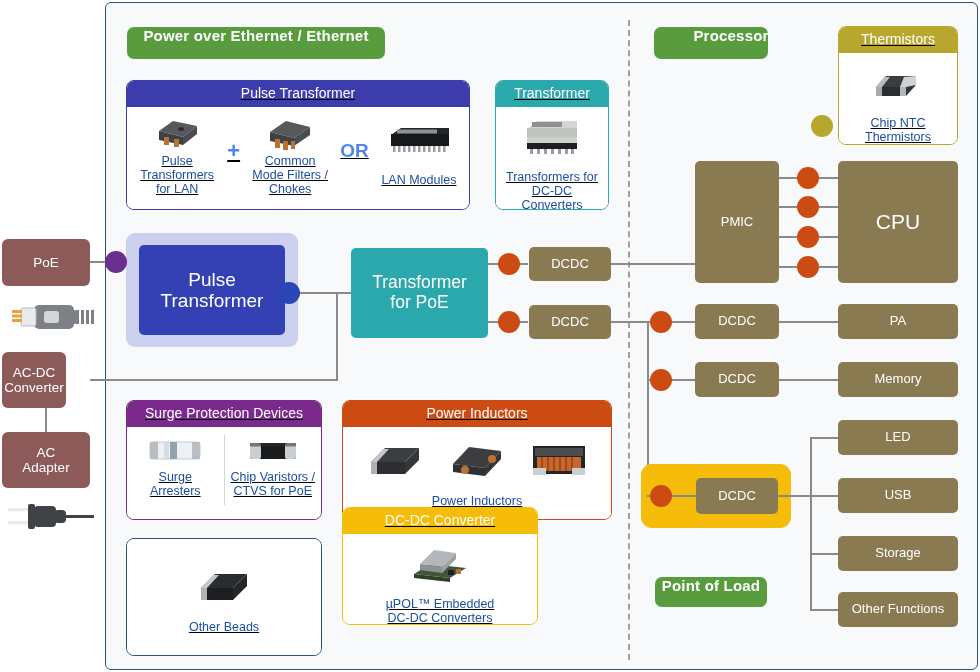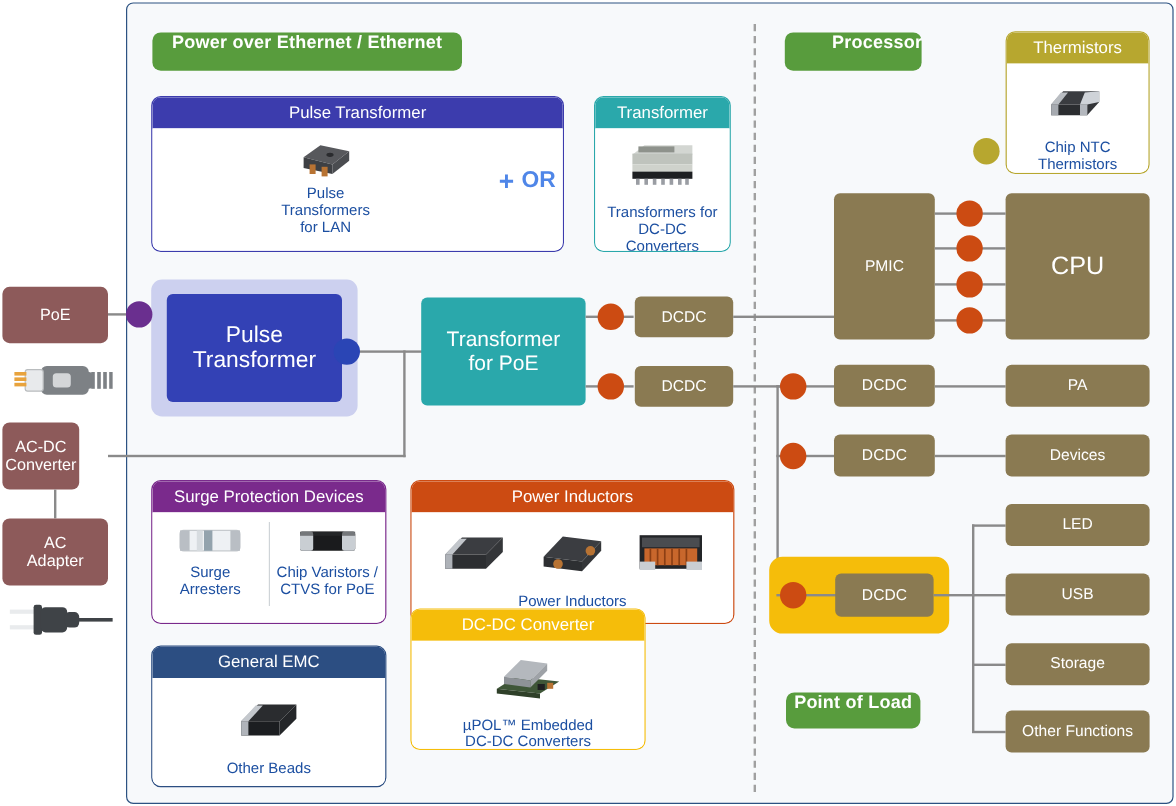--- a/index.html
+++ b/index.html
@@ -11,21 +11,21 @@
   #main-panel{left:105px;top:2px;width:873px;height:668px;
       background:#f7f9fb;border:1.5px solid #2c5282;border-radius:6px;}
 
   
   .pill{background:#589c3d;color:#fff;border-radius:7px;
         display:flex;align-items:flex-start;justify-content:center;
         font-weight:bold;font-size:15px;letter-spacing:.2px;}
 
   
   .card{background:#ffffff;border-radius:8px;overflow:hidden;
-        display:flex;flex-direction:column;}
+        display:flex;flex-direction:column;text-decoration:underline;}
   .card-head{color:#fff;font-size:14px;text-align:center;
         padding:5px 4px 6px;line-height:1.1;}
   .card-body{flex:1;background:#fff;display:flex;align-items:center;
         justify-content:center;gap:6px;padding:4px 6px 6px;}
   .item{display:flex;flex-direction:column;align-items:center;
         justify-content:flex-start;flex:1;}
   .item-cap{color:#1c4fa1;font-size:12.5px;text-align:center;
         line-height:1.12;margin-top:3px;}
   .op{color:#4f86e8;font-weight:bold;font-size:22px;align-self:center;
       margin-top:-16px;}
@@ -117,21 +117,55 @@
         <polygon points="32,22 46,11 46,19 32,30" fill="#4a4c50"></polygon>
         <rect x="13" y="22" width="5" height="8" fill="#b87333"></rect>
         <rect x="23" y="24" width="5" height="8" fill="#b87333"></rect>
         <ellipse cx="30" cy="14" rx="3" ry="1.8" fill="#2a2b2e"></ellipse>
       </svg>
       <div class="item-cap" style="white-space:pre-line;">Pulse
 Transformers
 for LAN</div>
     </div>
     <div class="op">+</div>
+    <div class="item">
+      <svg width="52" height="36" viewBox="0 0 52 36">
+        <polygon points="6,17 22,6 46,12 30,23" fill="#57585c"></polygon>
+        <polygon points="6,17 30,23 30,31 6,26" fill="#3e4044"></polygon>
+        <polygon points="30,23 46,12 46,20 30,31" fill="#4a4c50"></polygon>
+        <rect x="11" y="24" width="5" height="9" fill="#b87333"></rect>
+        <rect x="19" y="26" width="5" height="9" fill="#b87333"></rect>
+        <rect x="27" y="26" width="4" height="8" fill="#b87333"></rect>
+      </svg>
+      <div class="item-cap" style="white-space:pre-line;">Common
+Mode Filters /
+Chokes</div>
+    </div>
     <div class="op" style="font-size:19px;">OR</div>
+    <div class="item" style="margin-top:10px;">
+      <svg width="72" height="30" viewBox="0 0 72 30">
+        <polygon points="8,10 18,3 66,3 66,10" fill="#24262a"></polygon>
+        <rect x="8" y="9" width="58" height="12" fill="#17181b"></rect>
+        <rect x="14" y="4.5" width="40" height="4" fill="#8d9096"></rect>
+        <g fill="#9a9da3">
+          <rect x="10" y="21" width="2.5" height="6"></rect>
+            <rect x="15" y="21" width="2.5" height="6"></rect>
+          <rect x="20" y="21" width="2.5" height="6"></rect>
+            <rect x="25" y="21" width="2.5" height="6"></rect>
+          <rect x="30" y="21" width="2.5" height="6"></rect>
+            <rect x="35" y="21" width="2.5" height="6"></rect>
+          <rect x="40" y="21" width="2.5" height="6"></rect>
+            <rect x="45" y="21" width="2.5" height="6"></rect>
+          <rect x="50" y="21" width="2.5" height="6"></rect>
+            <rect x="55" y="21" width="2.5" height="6"></rect>
+          <rect x="60" y="21" width="2.5" height="6"></rect>
+        </g>
+      </svg>
+      <div class="item-cap" style="white-space:pre-line;margin-top:18px;">LAN Modules</div>
+    </div>
   </div>
 </div>
 
 <div class="abs card" style="left:495px;top:80px;width:114px;height:130px;border:1.5px solid #2aa8ab;">
   <div class="card-head" style="background:#2aa8ab;">
     <span>Transformer</span>
   </div>
   <div class="card-body" style="flex-direction:column;padding-top:10px;">
     <svg width="66" height="42" viewBox="0 0 66 42">
       <polygon points="8,12 18,4 58,4 58,12" fill="#d3d6d2"></polygon>
@@ -233,21 +267,21 @@
   <span>PA</span>
 </div>
 
 <div class="abs ln" style="left:647px;top:379px;width:48px;height:2px;"></div>
 <div class="abs dot" style="left:650px;top:369px;width:22px;height:22px;background:#cc4b12;"></div>
 <div class="abs blk tan" style="left:695px;top:362px;width:84px;height:35px;">
   <span>DCDC</span>
 </div>
 <div class="abs ln" style="left:779px;top:379px;width:59px;height:2px;"></div>
 <div class="abs blk tan" style="left:838px;top:362px;width:120px;height:35px;">
-  <span>Devices</span>
+  <span>Memory</span>
 </div>
 
 <div class="abs ln" style="left:647px;top:495px;width:48px;height:2px;"></div>
 <div class="abs" style="left:641px;top:464px;width:150px;height:64px;background:#f5bd0a;border-radius:11px;"></div>
 <div class="abs ln" style="left:647px;top:495px;width:60px;height:2px;"></div>
 <div class="abs dot" style="left:650px;top:485px;width:22px;height:22px;background:#cc4b12;"></div>
 <div class="abs blk tan" style="left:696px;top:478px;width:82px;height:36px;">
   <span>DCDC</span>
 </div>
 <div class="abs ln" style="left:778px;top:495px;width:34px;height:2px;"></div>
@@ -339,23 +373,20 @@
         </g>
         <rect x="8" y="30" width="13" height="7" fill="#c9ced3"></rect>
         <rect x="47" y="30" width="13" height="7" fill="#c9ced3"></rect>
       </svg>
     </div>
     <div class="item-cap" style="margin-top:4px;">Power Inductors</div>
   </div>
 </div>
 
 <div class="abs card" style="left:126px;top:538px;width:196px;height:118px;border:1.5px solid #2c4e82;">
-  <div class="card-head" style="background:#2c4e82;">
-    <span>General EMC</span>
-  </div>
   <div class="card-body" style="flex-direction:column;padding-top:10px;">
     <svg width="66" height="44" viewBox="0 0 66 44">
       <polygon points="10,24 24,10 56,10 42,24" fill="#2a2c2f"></polygon>
       <polygon points="10,24 42,24 42,36 10,36" fill="#1c1e21"></polygon>
       <polygon points="42,24 56,10 56,22 42,36" fill="#242629"></polygon>
       <polygon points="10,24 22,11 28,11 16,24" fill="#c4c8cd"></polygon>
       <polygon points="10,24 16,24 16,36 10,36" fill="#b0b4ba"></polygon>
     </svg>
     <div class="item-cap" style="margin-top:6px;">Other Beads</div>
   </div>

